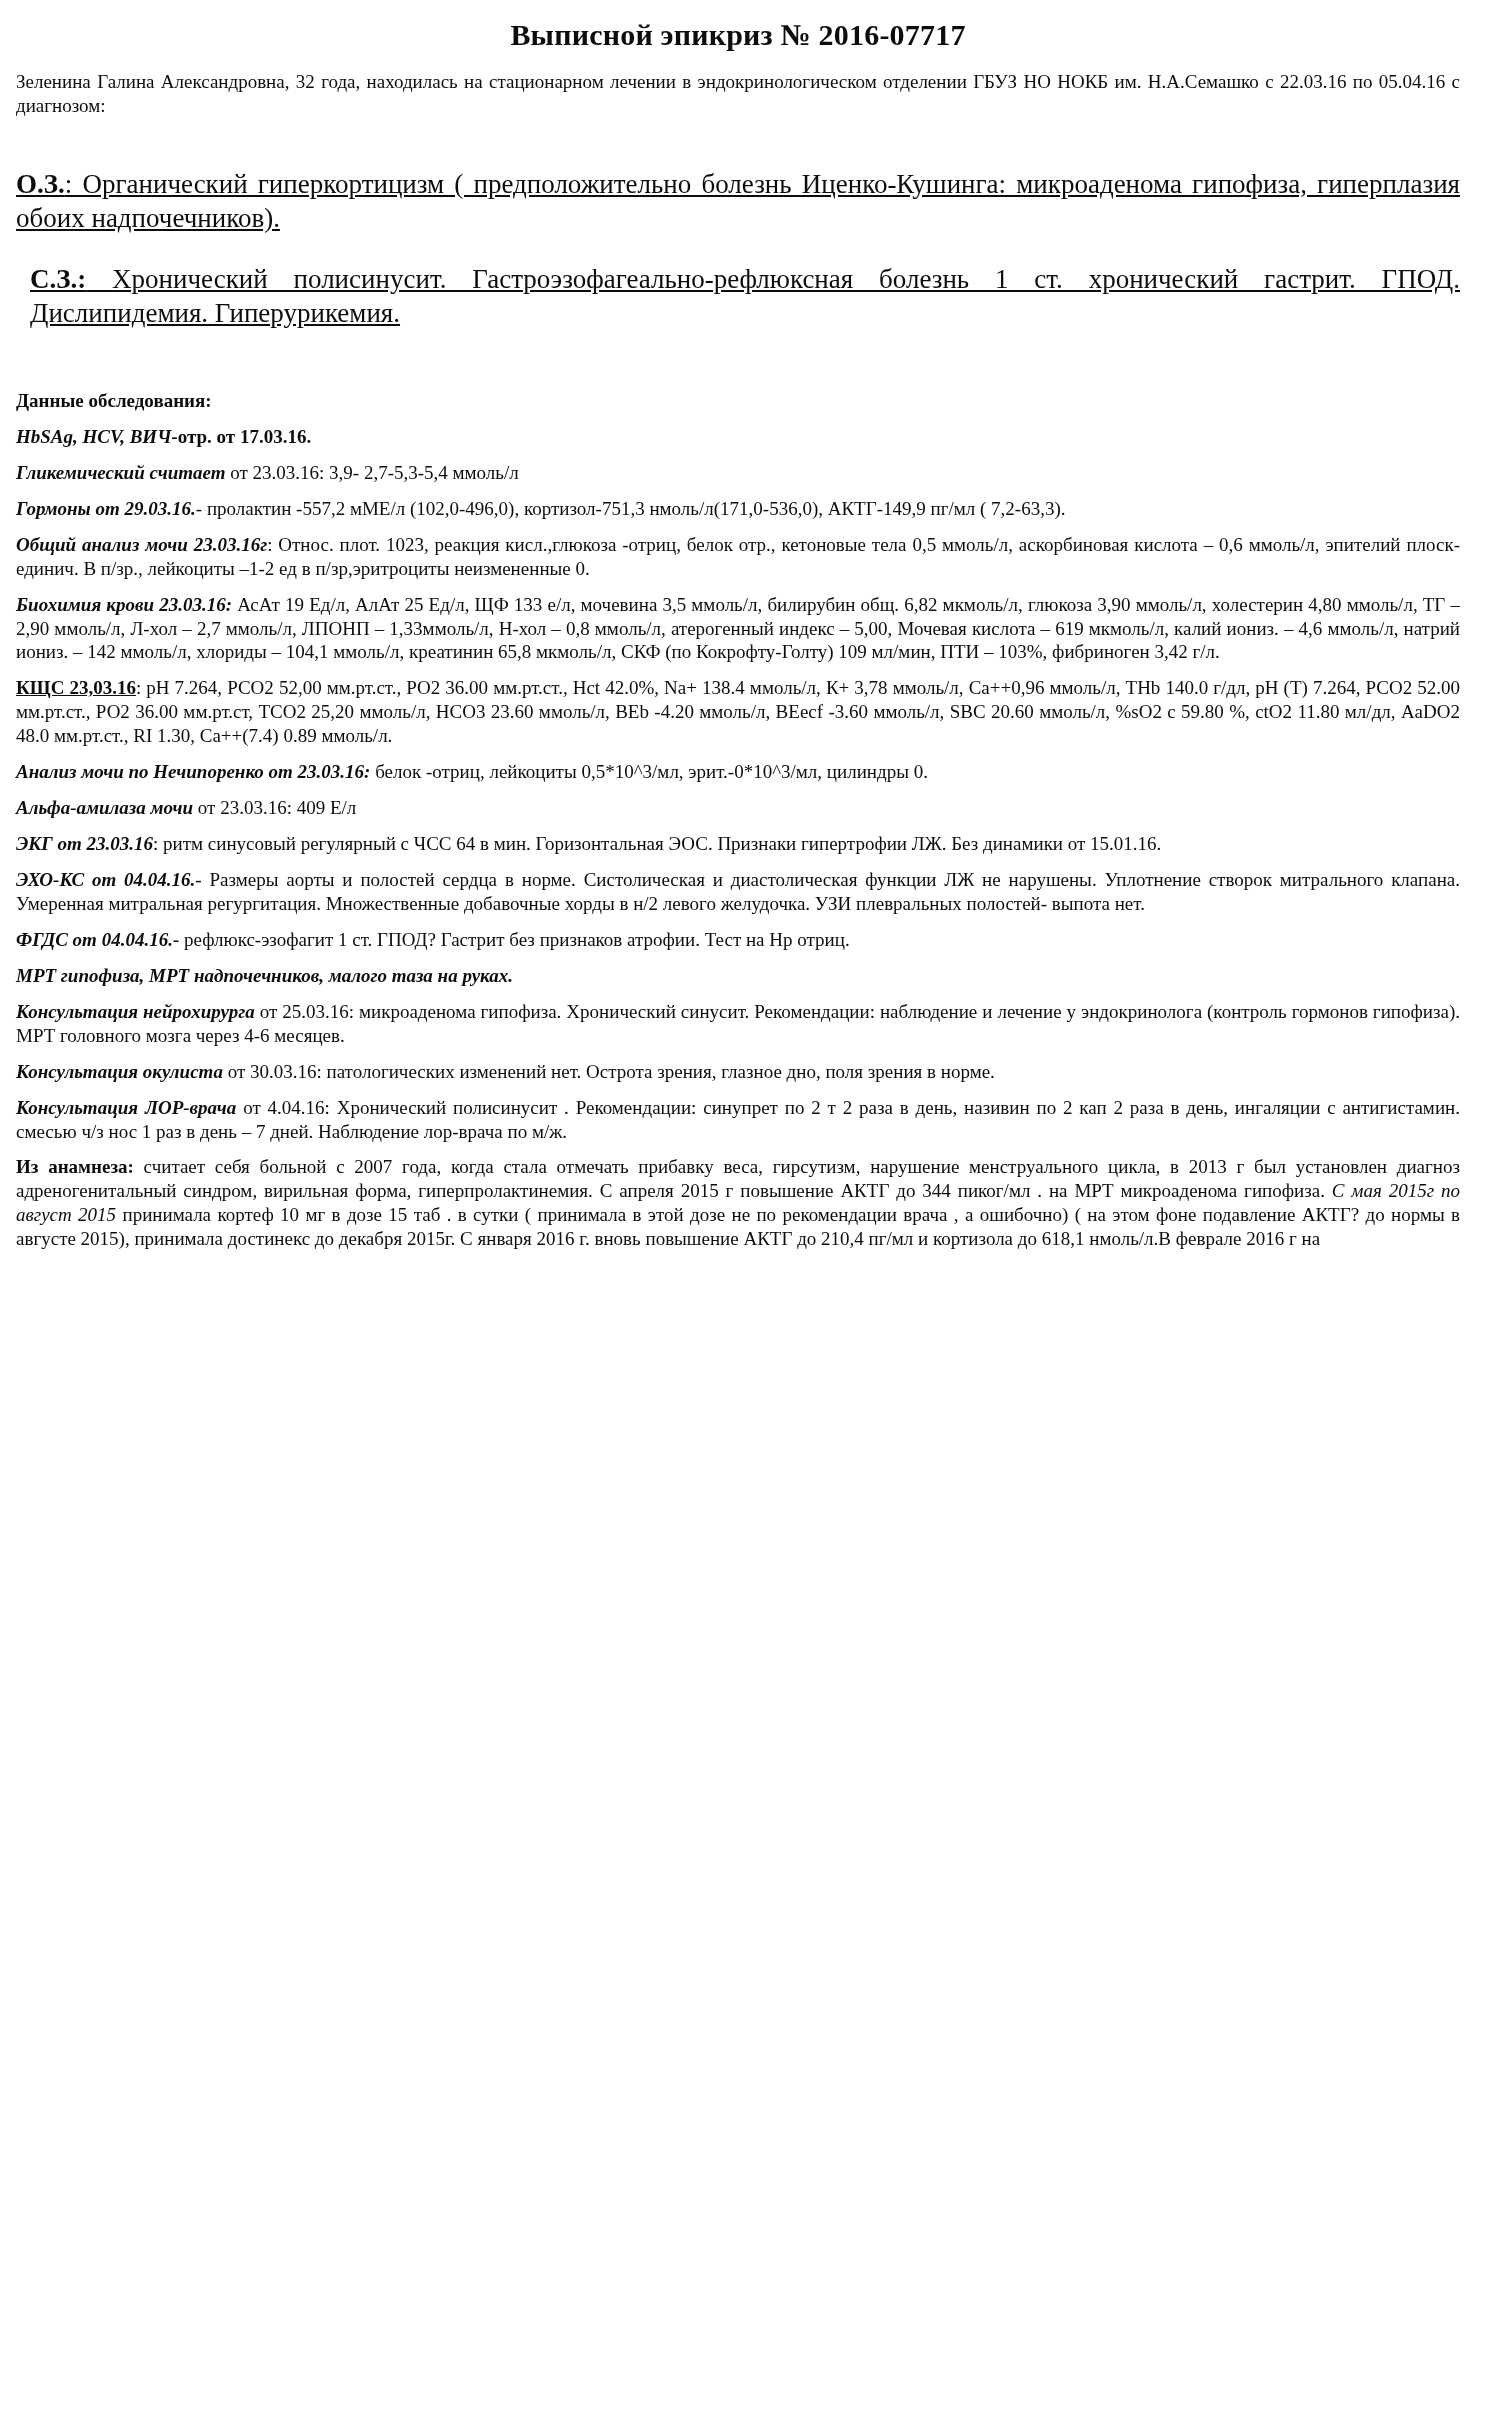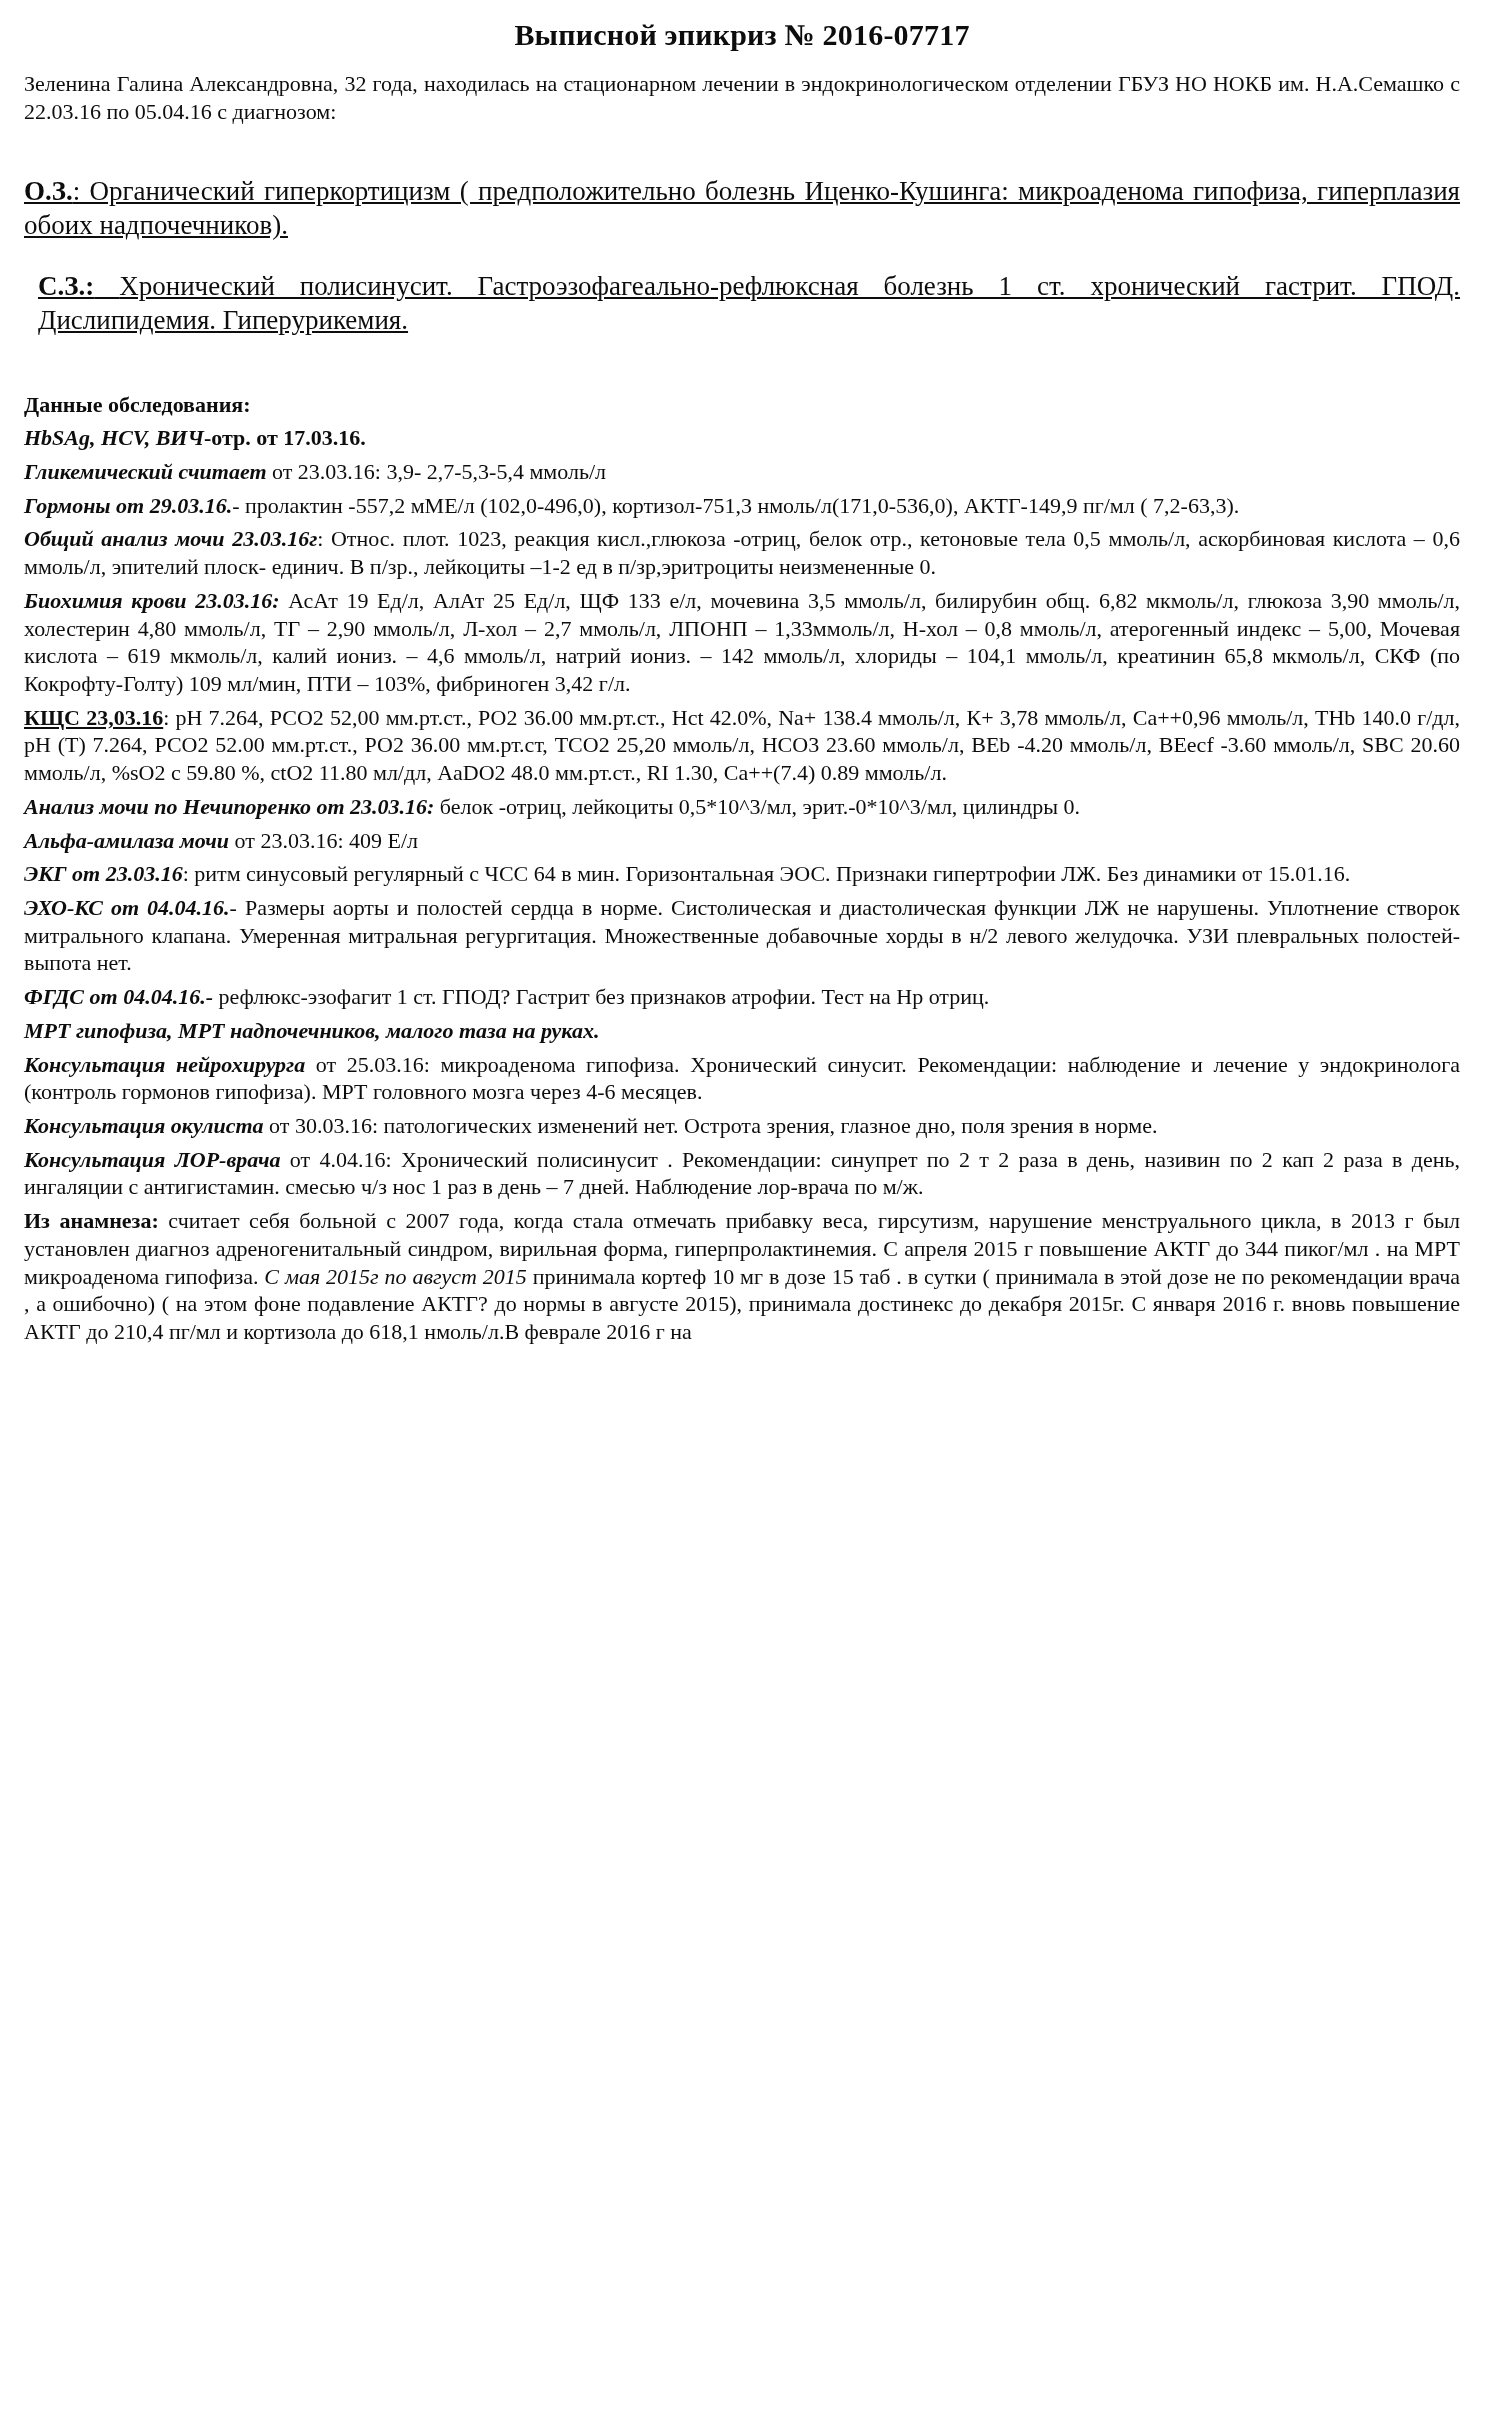--- a/index.html
+++ b/index.html
@@ -10,33 +10,33 @@
   body {
     width: 1500px;
     min-height: 2413px;
     font-family: "Liberation Serif", serif;
     color: #0d0d0d;
   }
   .page {
     width: 1500px;
     min-height: 2413px;
     box-sizing: border-box;
-    padding: 14px 40px 10px 24px;
+    padding: 14px 40px 10px 16px;
     position: relative;
   }
   .title {
     text-align: center;
     font-weight: bold;
     font-size: 30px;
     letter-spacing: 0.2px;
     margin: 4px 0 18px 0;
   }
   p.para {
-    margin: 6px 0 2px 0;
-    font-size: 22px;
+    margin: 12px 0 2px 0;
+    font-size: 19px;
     line-height: 1.26;
     text-align: justify;
     text-justify: inter-word;
   }
   .spacer-md { height: 20px; }
   .b { font-weight: bold; }
   .i { font-style: italic; }
   .biu { font-weight: bold; font-style: italic; }
   .bu { font-weight: bold; text-decoration: underline; }
   .diag-line {

